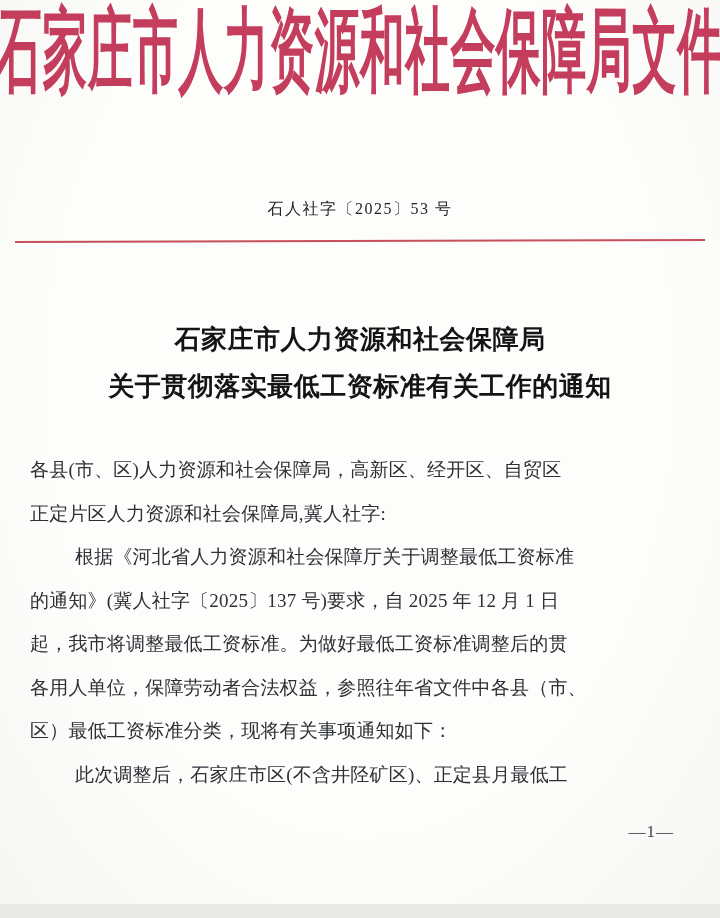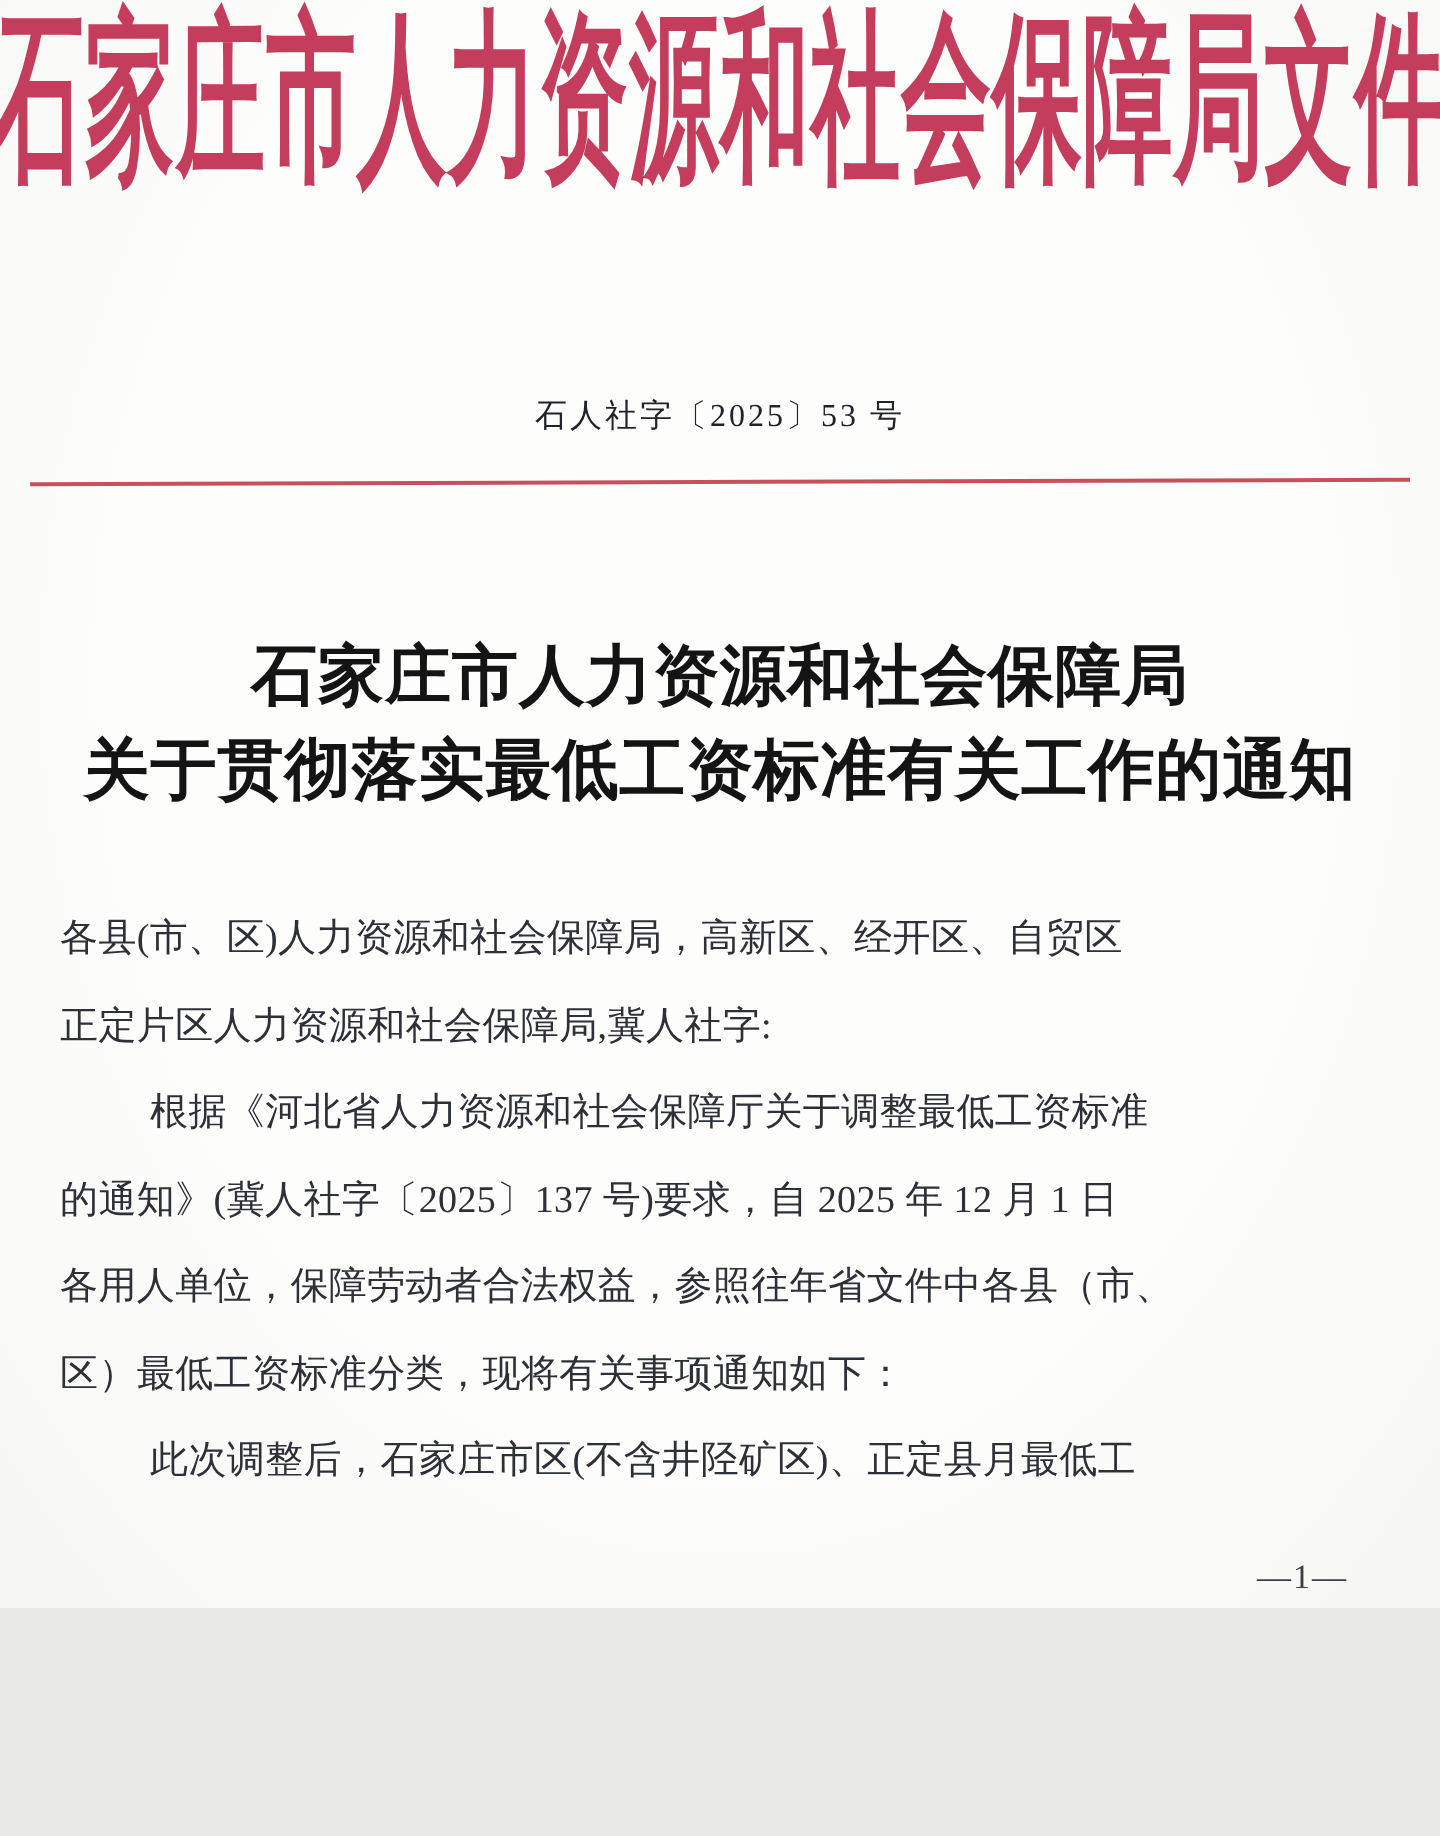--- a/index.html
+++ b/index.html
@@ -4,21 +4,21 @@
 <style>
   html, body {
     margin: 0;
     padding: 0;
     background: #e9e9e7;
     font-family: "Liberation Serif", "DejaVu Serif", serif;
   }
   .page {
     position: relative;
     width: 720px;
-    height: 804px;
+    height: 904px;
     margin: 0 auto;
     background: radial-gradient(ellipse at 50% 42%, #fdfdfc 60%, #f6f6f3 100%);
     overflow: hidden;
     box-sizing: border-box;
   }
   
   .banner {
     position: relative;
     height: 102px;
   }
@@ -51,21 +51,21 @@
     transform: rotate(-0.18deg);
   }
   
   .title-block {
     margin-top: 74px;
     text-align: center;
     color: #141414;
     font-weight: bold;
   }
   .title-line {
-    font-size: 33px;
+    font-size: 26px;
     line-height: 47px;
     letter-spacing: 0.5px;
   }
   
   .body-block {
     margin: 38px 30px 0 30px;
     color: #2d3036;
   }
   .body-line {
     font-size: 19px;
@@ -109,20 +109,21 @@
   <div class="body-block">
 
       <div class="body-line">各县(市、区)人力资源和社会保障局，高新区、经开区、自贸区</div>
 
       <div class="body-line">正定片区人力资源和社会保障局,冀人社字:</div>
 
       <div class="body-line indent">根据《河北省人力资源和社会保障厅关于调整最低工资标准</div>
 
       <div class="body-line">的通知》(冀人社字〔2025〕137 号)要求，自 2025 年 12 月 1 日</div>
 
+      <div class="body-line">起，我市将调整最低工资标准。为做好最低工资标准调整后的贯</div>
 
       <div class="body-line">各用人单位，保障劳动者合法权益，参照往年省文件中各县（市、</div>
 
       <div class="body-line">区）最低工资标准分类，现将有关事项通知如下：</div>
 
       <div class="body-line indent">此次调整后，石家庄市区(不含井陉矿区)、正定县月最低工</div>
 
     </div>
 
   <div class="footer">

